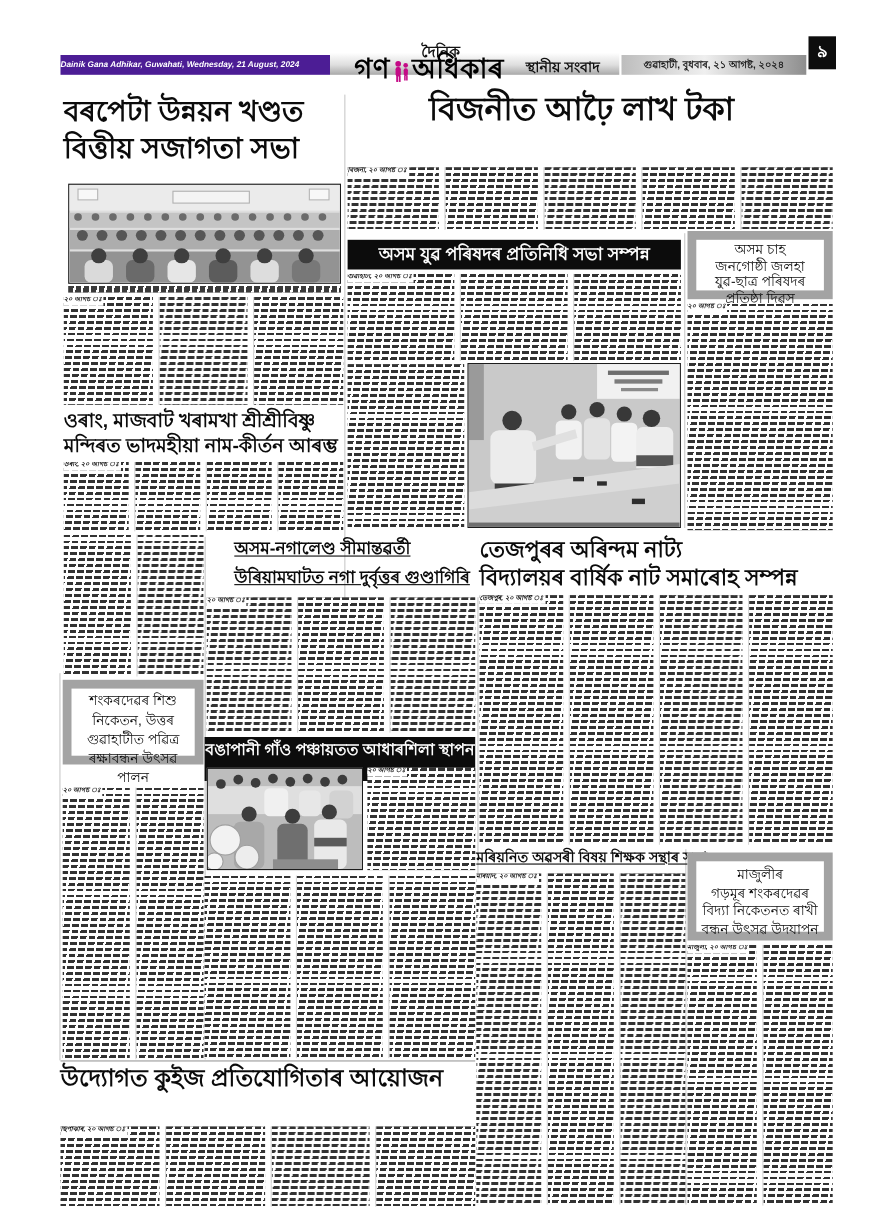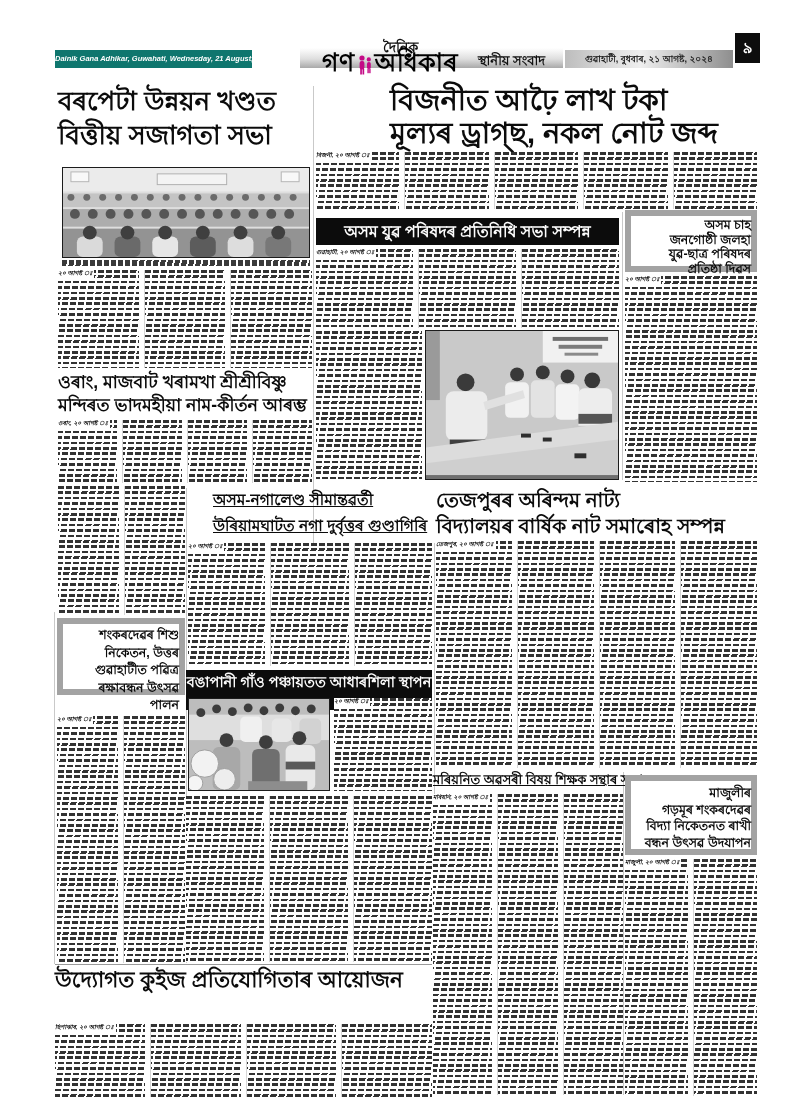--- a/index.html
+++ b/index.html
@@ -5,40 +5,40 @@
   *{margin:0;padding:0;box-sizing:border-box}
   html,body{background:#fff}
   .page{position:relative;width:800px;height:1120px;background:#ffffff;overflow:hidden;
         font-family:"Liberation Sans",sans-serif;color:#0b0b0b}
   .abs{position:absolute}
   
   .hl{font-weight:bold;text-align:left;color:#0b0b0b}
   .hl .ln{display:block;white-space:nowrap}
   .under .ln{text-decoration:underline}
   .banner{background:#0c0c0c;color:#fdfdfd;font-weight:bold;text-align:center;white-space:nowrap;overflow:hidden}
-  .boxhead{border:6px solid #a3a3a3;background:#fff;font-weight:bold;text-align:right;color:#0b0b0b}
+  .boxhead{border:8px solid #a3a3a3;background:#fff;font-weight:normal;text-align:center;color:#0b0b0b}
   .boxhead .ln{display:block;white-space:nowrap}
   
   .body-block{display:flex;gap:5px}
   .cs{flex:1;position:relative;
       background:
         repeating-linear-gradient(97deg, rgba(255,255,255,0) 0 6px, #ffffff 6px 8px),
         repeating-linear-gradient(180deg, #333333 0 2.6px, #ffffff 2.6px 5.4px)}
   .cs + .cs{border-left:1px solid #d6d6d6}
   .dl{position:absolute;top:0;left:0;background:#ffffff;font-size:6px;line-height:7px;font-weight:bold;
       color:#000;padding:0 2px 1px 0;white-space:nowrap;max-width:100%;overflow:hidden;z-index:2}
   
   .vrule{position:absolute;width:1px;background:#c9c9c9}
   .hrule{position:absolute;height:1px;background:#9a9a9a}
   
   .photo{position:absolute;border:1px solid #1c1c1c;background:#d9d9d9;overflow:hidden}
   .photo svg{display:block;width:100%;height:100%}
   
-  .hdr-left{left:55px;top:50px;width:197px;height:18px;background:#0f766e;color:#fff;
-            font-size:7.5px;font-weight:bold;font-style:italic;line-height:18px;text-align:right;white-space:nowrap}
+  .hdr-left{left:55px;top:50px;width:245px;height:18px;background:#4c1d95;color:#fff;
+            font-size:7.5px;font-weight:bold;font-style:italic;line-height:18px;text-align:left;white-space:nowrap}
   .mh-bar{left:300px;top:48px;width:263px;height:20px;background:linear-gradient(180deg,#ffffff 0%,#dedede 55%,#a9a9a9 100%)}
   .mh-top{left:383px;top:36px;font-size:14px;font-weight:bold;color:#111}
   .mh-main{left:322px;top:43px;font-size:25px;font-weight:bold;color:#000;letter-spacing:.5px;
            display:flex;align-items:center;gap:2px;white-space:nowrap}
   .mh-section{left:478px;top:51px;font-size:13px;font-weight:bold;color:#111;white-space:nowrap}
   .hdr-right{left:565px;top:50px;width:168px;height:18px;
              background:linear-gradient(90deg,#bdbdbd 0%,#efefef 45%,#8e8e8e 100%);
              color:#1a1a1a;font-size:9px;font-weight:bold;line-height:18px;text-align:center;white-space:nowrap}
   .pageno{left:735px;top:33px;width:25px;height:30px;background:#0d0d0d;color:#fff;
           font-size:15px;font-weight:bold;text-align:center;line-height:30px}
@@ -149,21 +149,20 @@
   <div class="abs body-block" style="left:58px;top:270px;width:254px;height:98px">
     <i class="cs">
         <b class="dl">২০ আগষ্ট ঃ</b>
       </i>
     <i class="cs"></i>
     <i class="cs"></i>
   </div>
 
   <div class="abs hl" style="left:390px;top:84px;width:368px;font-size:29px;line-height:33px">
     <span class="ln">বিজনীত আঢ়ৈ লাখ টকা</span>
-    <span class="ln">মূল্যৰ ড্ৰাগ্‌ছ, নকল নোট জব্দ</span>
   </div>
   <div class="abs body-block" style="left:316px;top:152px;width:441px;height:57px">
     <i class="cs">
         <b class="dl">বিজনী, ২০ আগষ্ট ঃ</b>
       </i>
     <i class="cs"></i>
     <i class="cs"></i>
     <i class="cs"></i>
     <i class="cs"></i>
   </div>

